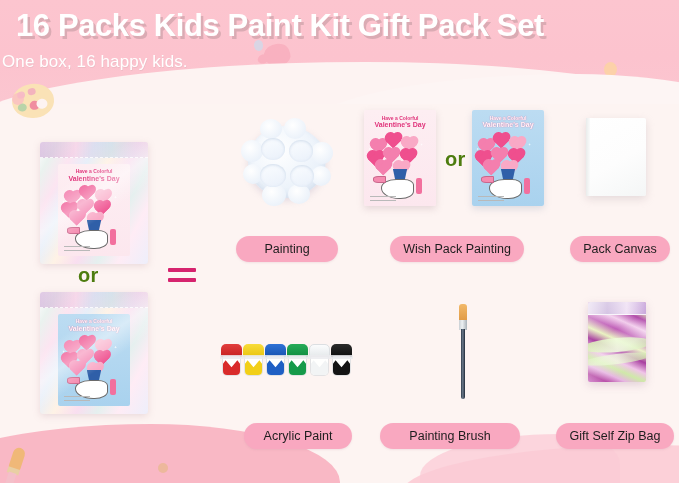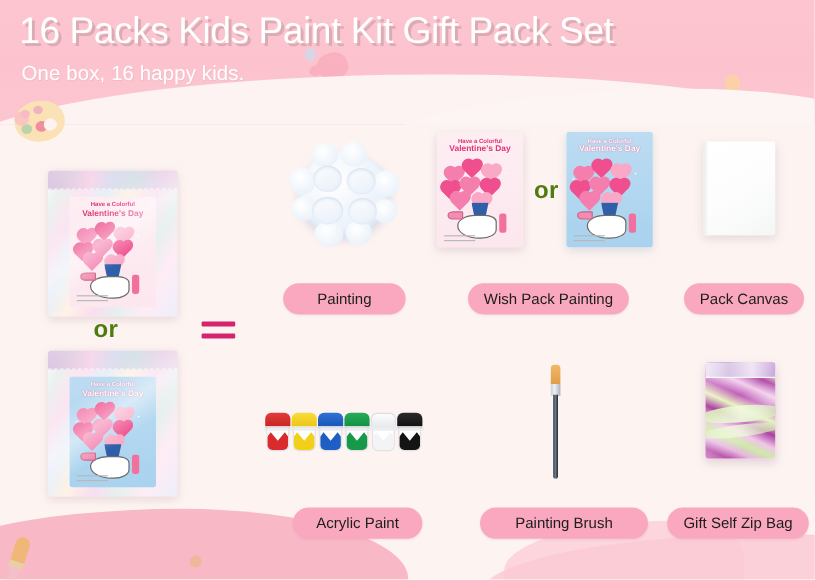--- a/index.html
+++ b/index.html
@@ -29,28 +29,28 @@
     border-radius: 52% 48% 0 0 / 70px 70px 0 0;
   }
   .header-wave2 {
     position: absolute; left: 300px; top: 74px;
     width: 460px; height: 120px;
     background: #fdf5f4;
     border-radius: 60% 40% 0 0 / 60px 48px 0 0;
   }
   .title {
     position: absolute; left: 16px; top: 8px;
-    font-size: 31px; font-weight: normal;
+    font-size: 31px; font-weight: bold;
     letter-spacing: -0.4px;
     color: #ffffff;
     text-shadow: 2.5px 2.5px 0 rgba(150,120,125,0.33);
     white-space: nowrap;
   }
   .subtitle {
-    position: absolute; left: 18px; top: 52px;
+    position: absolute; left: 2px; top: 52px;
     font-size: 17px; color: #ffffff;
     letter-spacing: 0.1px;
     text-shadow: 0.5px 0.5px 0 rgba(180,150,155,0.18);
     white-space: nowrap;
   }
 
   
   .deco-splat {
     position: absolute; left: 264px; top: 44px;
     width: 26px; height: 22px;
@@ -655,21 +655,21 @@
       <div class="strip"></div>
     </div>
   </div>
   <div class="pill" style="left:244px; top:423px; width:108px;">Acrylic Paint</div>
 
   <div class="brush" style="left:458px; top:304px;">
     <div class="bristle"></div>
     <div class="ferrule"></div>
     <div class="handle"></div>
   </div>
-  <div class="pill" style="left:400px; top:423px; width:140px;text-align:center;">Painting Brush</div>
+  <div class="pill" style="left:380px; top:423px; width:140px;text-align:center;">Painting Brush</div>
 
   <div class="zipbag" style="left:588px; top:302px;">
     <div class="zip-band zb1"></div>
     <div class="zip-band zb2"></div>
     <div class="zip-top"></div>
     <div class="zip-sheen"></div>
   </div>
   <div class="pill" style="left:556px; top:423px; width:118px;">Gift Self Zip Bag</div>
 
 </div>

